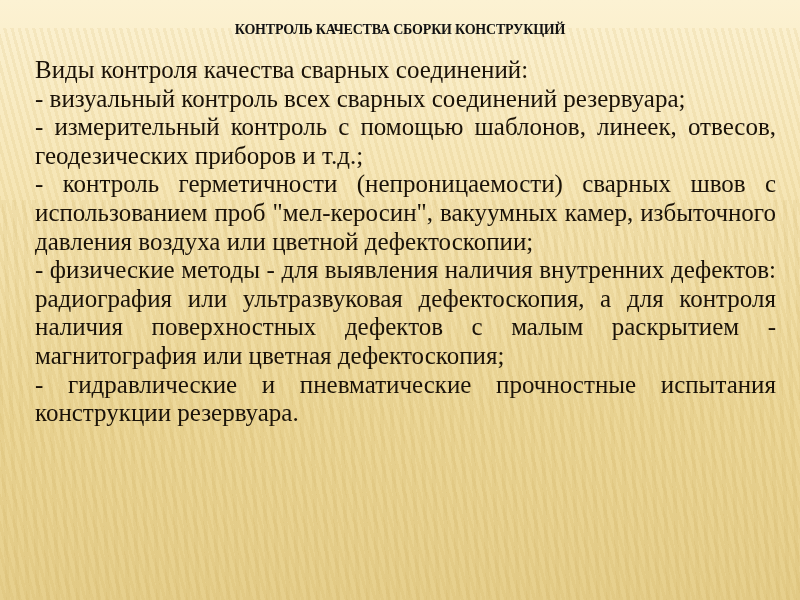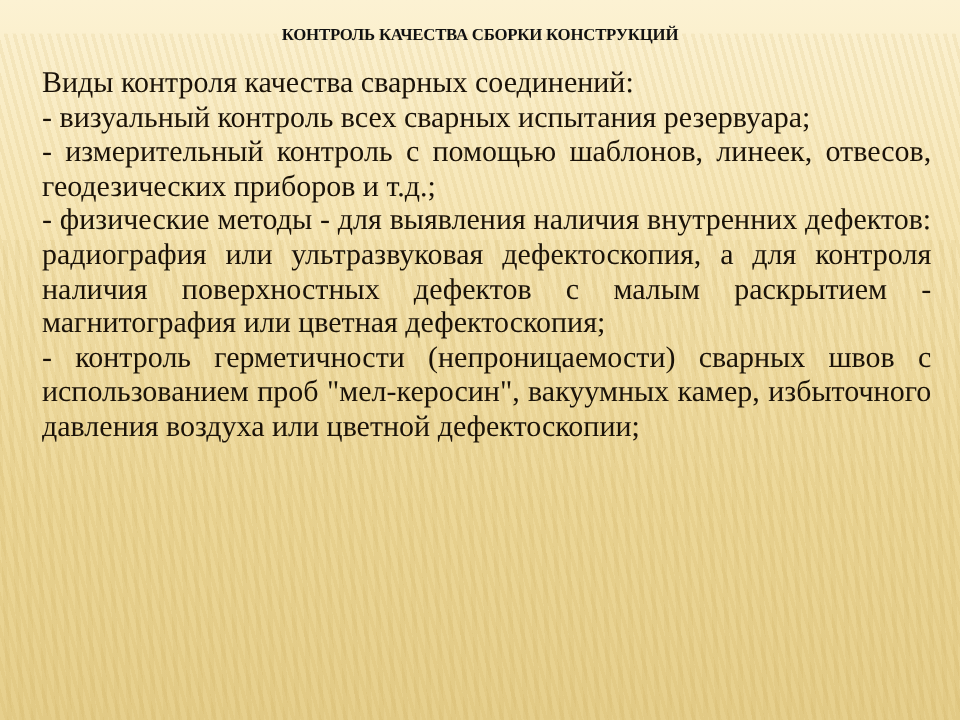--- a/index.html
+++ b/index.html
@@ -42,17 +42,18 @@
 
 <div class="slide">
   <div class="stripes"></div>
   <div class="stripes2"></div>
 </div>
 
 <div class="title">КОНТРОЛЬ КАЧЕСТВА СБОРКИ КОНСТРУКЦИЙ</div>
 
 <div class="body">
   <div class="para first">Виды контроля качества сварных соединений:</div>
-  <div class="para first">- визуальный контроль всех сварных испытания резервуара;</div>
+  <div class="para first">- визуальный контроль всех сварных соединений резервуара;</div>
   <div class="para">- измерительный контроль с помощью шаблонов, линеек, отвесов, геодезических приборов и т.д.;</div>
+  <div class="para">- контроль герметичности (непроницаемости) сварных швов с использованием проб "мел-керосин", вакуумных камер, избыточного давления воздуха или цветной дефектоскопии;</div>
   <div class="para">- физические методы - для выявления наличия внутренних дефектов: радиография или ультразвуковая дефектоскопия, а для контроля наличия поверхностных дефектов с малым раскрытием - магнитография или цветная дефектоскопия;</div>
-  <div class="para">- контроль герметичности (непроницаемости) сварных швов с использованием проб "мел-керосин", вакуумных камер, избыточного давления воздуха или цветной дефектоскопии;</div>
+  <div class="para">- гидравлические и пневматические прочностные испытания конструкции резервуара.</div>
 </div>
 
 </body></html>

